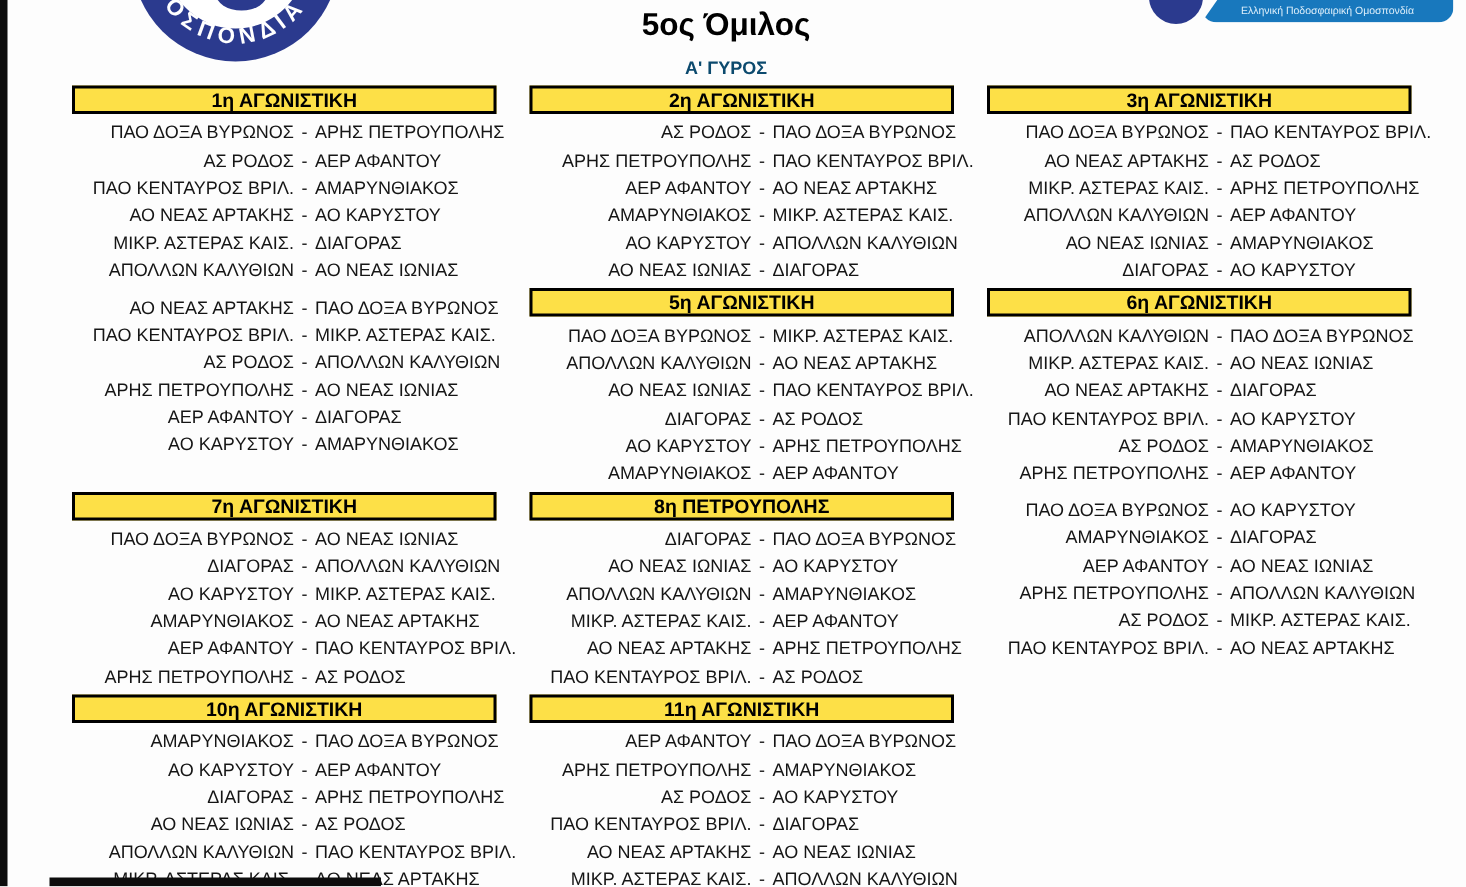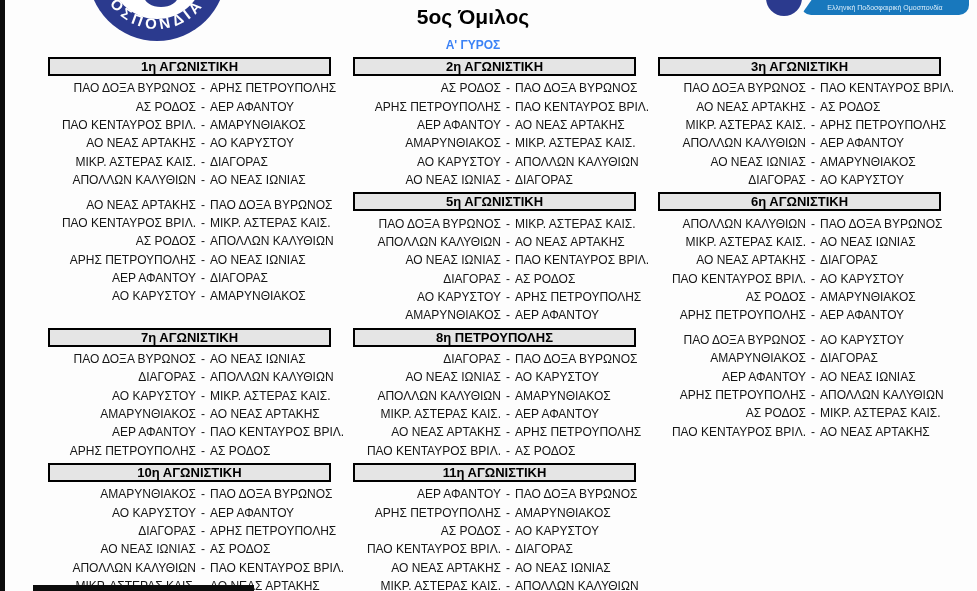--- a/index.html
+++ b/index.html
@@ -12,23 +12,23 @@
   body{
     width:977px;height:591px;background:#fdfdfd;overflow:hidden;
     font-family:"Liberation Sans", sans-serif;
   }
   .page{position:relative;width:977px;height:591px;overflow:hidden;background:#fdfdfd;}
 
   
   .left-edge{position:absolute;left:0;top:0;width:5px;height:591px;background:#0d0d0d;}
 
   
-  .doc-header{position:absolute;left:31px;top:0;width:893px;text-align:center;}
+  .doc-header{position:absolute;left:42px;top:0;width:893px;text-align:center;}
   .title{margin-top:4px;padding-right:9px;font-size:21px;font-weight:bold;color:#000;line-height:26px;}
-  .round{margin-top:8px;padding-right:9px;font-size:12px;font-weight:bold;color:#3b82f6;line-height:14px;}
+  .round{margin-top:8px;padding-right:9px;font-size:12px;font-weight:bold;color:#0c4a6e;line-height:14px;}
 
   
   .crest{position:absolute;left:86px;top:-99px;width:142px;height:142px;}
   .navy-fill{fill:var(--navy);}
   .arc-text{font-family:"Liberation Sans",sans-serif;font-size:15px;font-weight:bold;fill:#ffffff;letter-spacing:4px;}
 
   
   .emblem-partial{position:absolute;left:766px;top:-20px;width:36px;height:36px;border-radius:50%;background:var(--navy);}
   .banner{
     position:absolute;left:801px;top:-9px;width:168px;height:24px;
@@ -41,21 +41,21 @@
 
   
   .grid{
     position:absolute;left:48px;top:57px;width:893px;
     display:grid;grid-template-columns:repeat(3,283px);column-gap:22px;row-gap:3px;
   }
   .matchday{width:283px;}
   .md-header{
     box-sizing:border-box;width:283px;height:19px;border:2px solid var(--border);
     text-align:center;font-weight:bold;font-size:13px;line-height:15px;color:#000;
-    background:#e5e5e5;
+    background:#fde047;
   }
   .fixtures{margin-top:3px;}
   .fixture{height:18.4px;display:flex;align-items:center;font-size:12px;color:var(--ink);white-space:nowrap;}
   .home{flex:0 0 148px;width:148px;text-align:right;}
   .dash{flex:0 0 auto;margin:0 5px;}
   .away{flex:0 0 auto;text-align:left;}
 
   
   .cutoff-bar{position:absolute;left:33px;top:585px;width:221px;height:6px;background:#0d0d0d;}
 </style>

